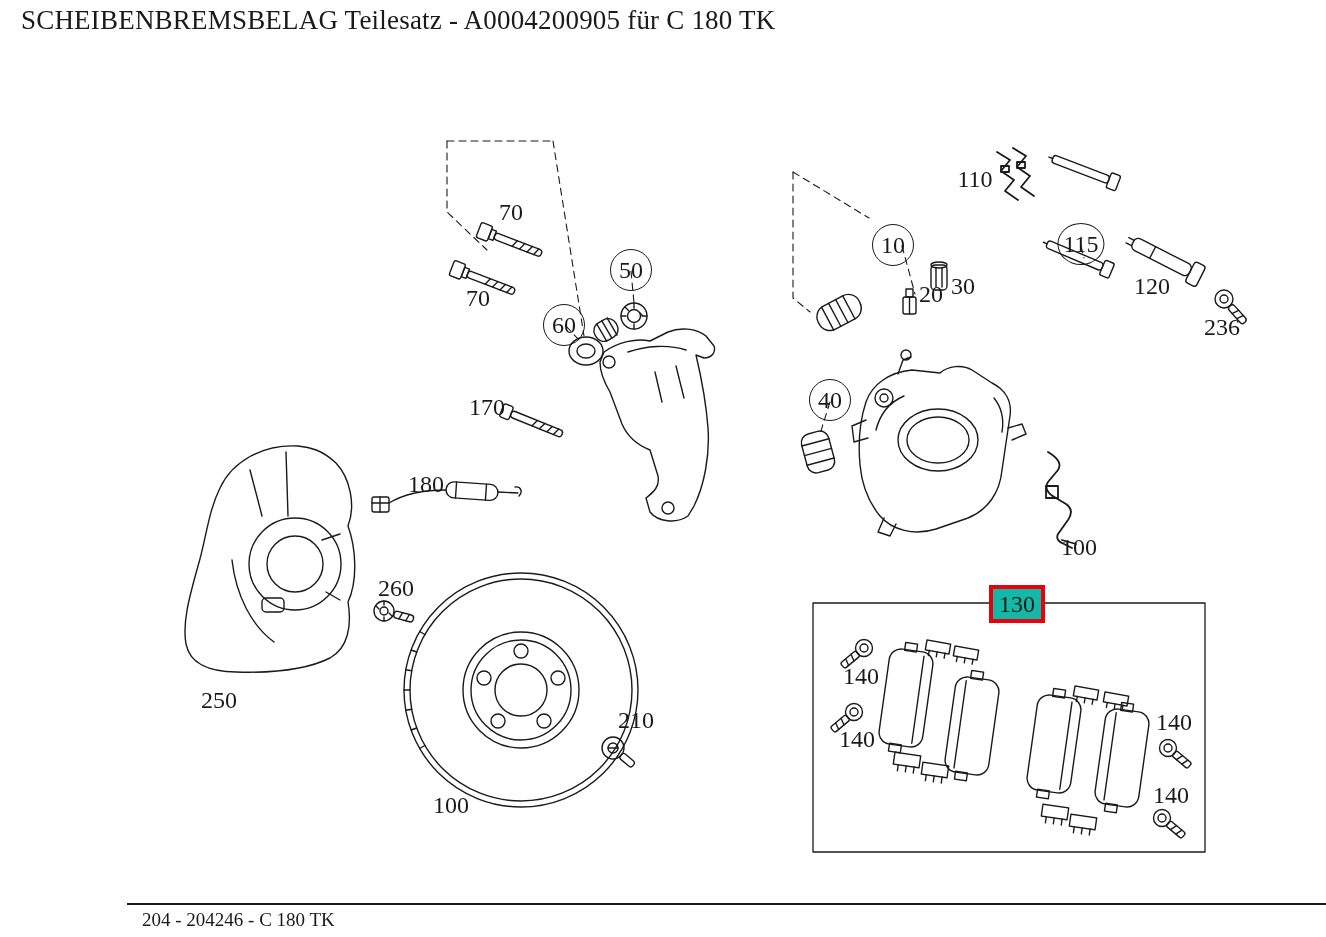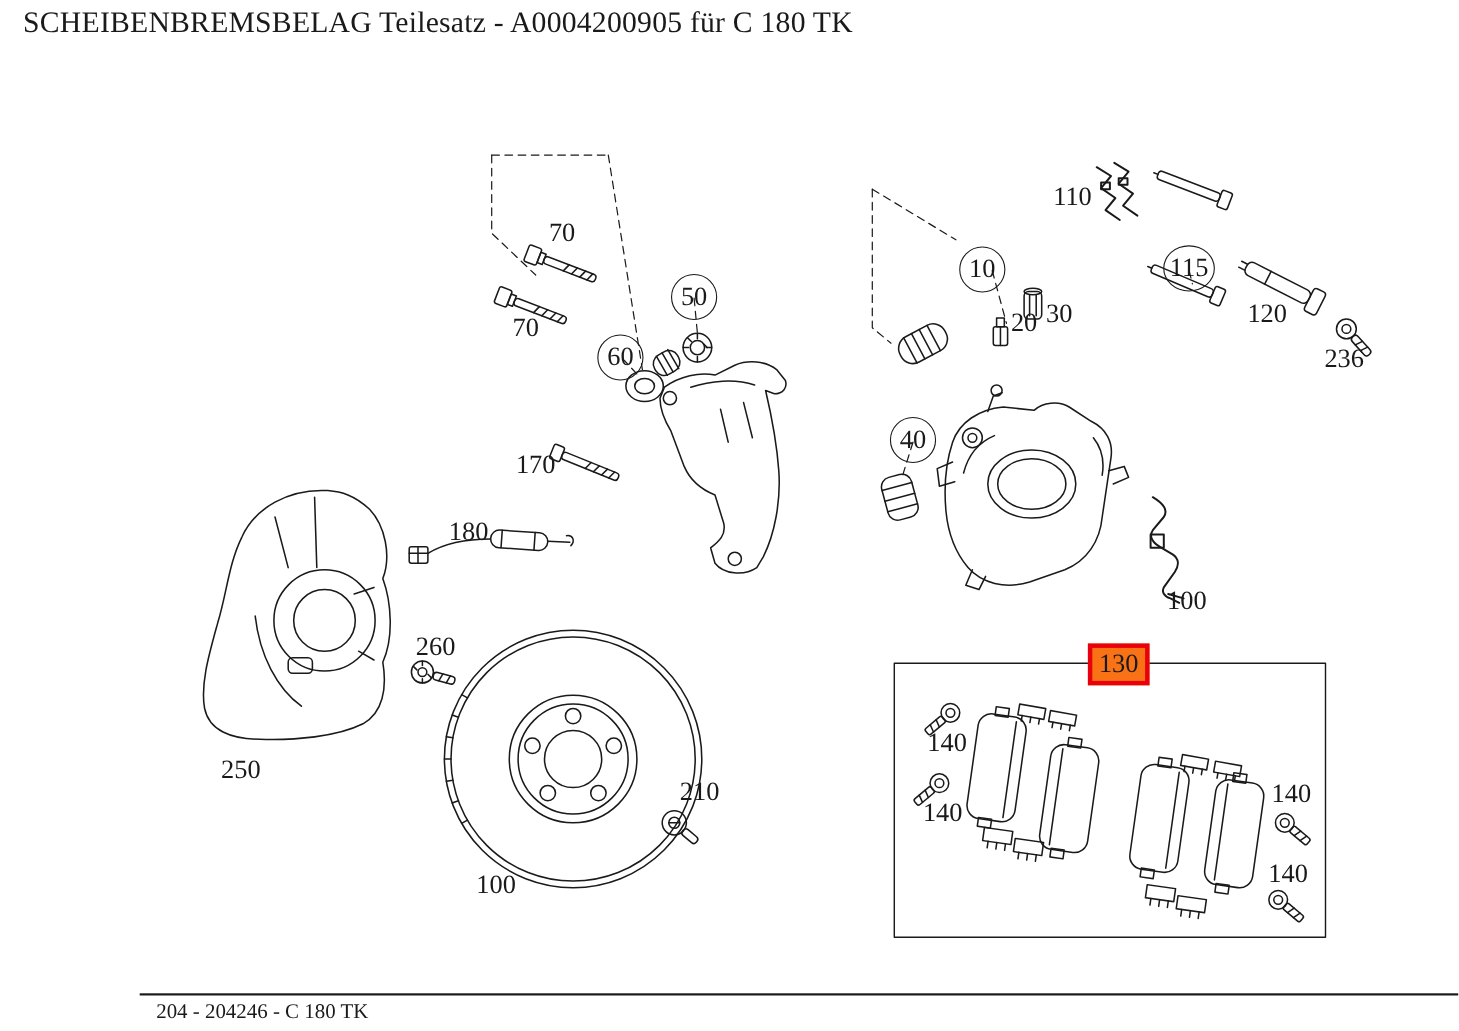--- a/index.html
+++ b/index.html
@@ -50,21 +50,21 @@
     height: 42px;
     display: flex;
     align-items: center;
     justify-content: center;
     padding: 0 5px;
     margin-top: 20px;
   }
   .label-boxed {
     border: 4px solid var(--highlight, #e8000d);
     padding: 3px 6px;
-    background: #f97316;
+    background: #14b8a6;
   }
   .footer {
     position: absolute;
     left: 127px;
     right: 0;
     top: 903px;
     border-top: 2px solid var(--line, #1a1a1a);
     padding: 4px 0 0 15px;
     font-size: 19px;
   }
@@ -363,21 +363,21 @@
       </g>
 
     </g>
   </svg>
 
   <div class="label-layer">
       <div class="part-label label-plain" style="left: 511px; top: 212px;">70</div>
       <div class="part-label label-plain" style="left: 478px; top: 298px;">70</div>
       <div class="part-label label-circled" style="left: 631px; top: 250px;">50</div>
       <div class="part-label label-circled" style="left: 564px; top: 305px;">60</div>
-      <div class="part-label label-plain" style="left: 487px; top: 423px; text-align: right;">170</div>
+      <div class="part-label label-plain" style="left: 487px; top: 407px; text-align: right;">170</div>
       <div class="part-label label-plain" style="left: 426px; top: 484px;">180</div>
       <div class="part-label label-plain" style="left: 396px; top: 588px;">260</div>
       <div class="part-label label-plain" style="left: 219px; top: 700px; text-align: center;">250</div>
       <div class="part-label label-plain" style="left: 451px; top: 805px;">100</div>
       <div class="part-label label-plain" style="left: 636px; top: 720px;">210</div>
       <div class="part-label label-circled" style="left: 893px; top: 225px;">10</div>
       <div class="part-label label-plain" style="left: 907px; top: 294px; margin-left: 24px;">20</div>
       <div class="part-label label-plain" style="left: 963px; top: 286px;">30</div>
       <div class="part-label label-circled" style="left: 830px; top: 380px;">40</div>
       <div class="part-label label-plain" style="left: 975px; top: 179px;">110</div>

